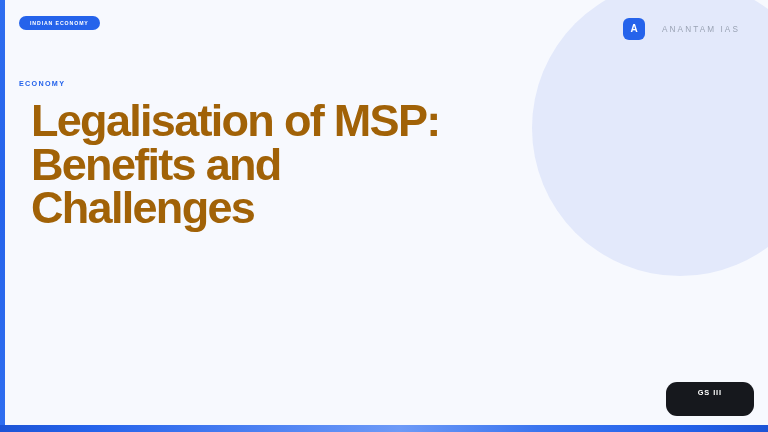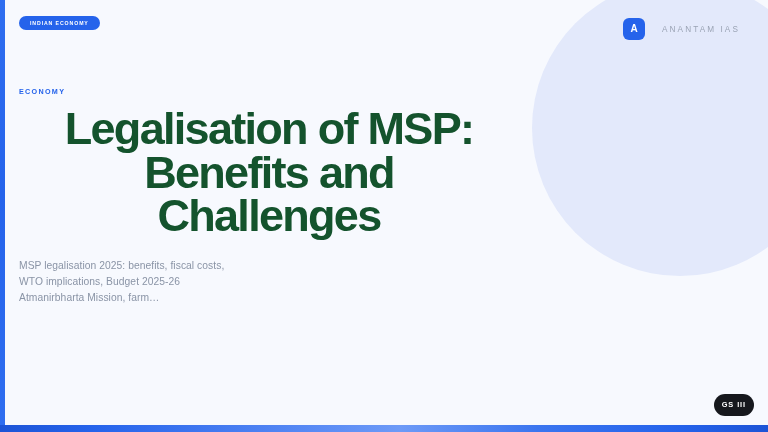--- a/index.html
+++ b/index.html
@@ -113,62 +113,61 @@
     font-weight: 500;
     letter-spacing: 2.1px;
     white-space: nowrap;
     margin-left: 8px;
   }
 
   
   .content {
     position: absolute;
     left: 19px;
-    top: 88px;
+    top: 80px;
     width: 500px;
   }
 
   .kicker {
     color: #2563EB;
     font-size: 7.2px;
     font-weight: 700;
     letter-spacing: 1.3px;
     margin: 0 0 11px 0;
     line-height: 1;
   }
 
   .headline {
     margin: 12px;
-    color: #14532d;
+    color: #a16207;
     font-family: "Liberation Sans", "DejaVu Sans", sans-serif;
     font-size: 45px;
     font-weight: 700;
     line-height: 0.97;
     letter-spacing: -1.7px;
     white-space: pre-line;
-    text-align: center;
   }
 
   .subtitle {
     margin: 20px 0 0 0;
     color: #8A94A6;
     font-size: 10.3px;
     font-weight: 400;
     line-height: 1.55;
     letter-spacing: 0.05px;
     width: 218px;
   }
 
   
   .gs-pill {
     position: absolute;
     right: 14px;
     bottom: 16px;
-    height: 22px;
-    padding: 0 8px;
+    height: 34px;
+    padding: 0 32px;
     border-radius: 11px;
     background: #16181D;
     color: #ffffff;
     font-size: 7.4px;
     font-weight: 700;
     letter-spacing: 0.9px;
     line-height: 21px;
     white-space: nowrap;
   }
 </style>
@@ -192,21 +191,20 @@
 
   </div>
 
   <div class="content">
 
     <p class="kicker">ECONOMY</p>
 
     <h1 class="headline">Legalisation of MSP:
 Benefits and Challenges</h1>
 
-    <p class="subtitle">MSP legalisation 2025: benefits, fiscal costs, WTO implications, Budget 2025-26 Atmanirbharta Mission, farm…</p>
 
   </div>
 
   <span class="gs-pill">GS III</span>
 
   <div class="accent-bottom"></div>
 
 </div>
 
 </body></html>

